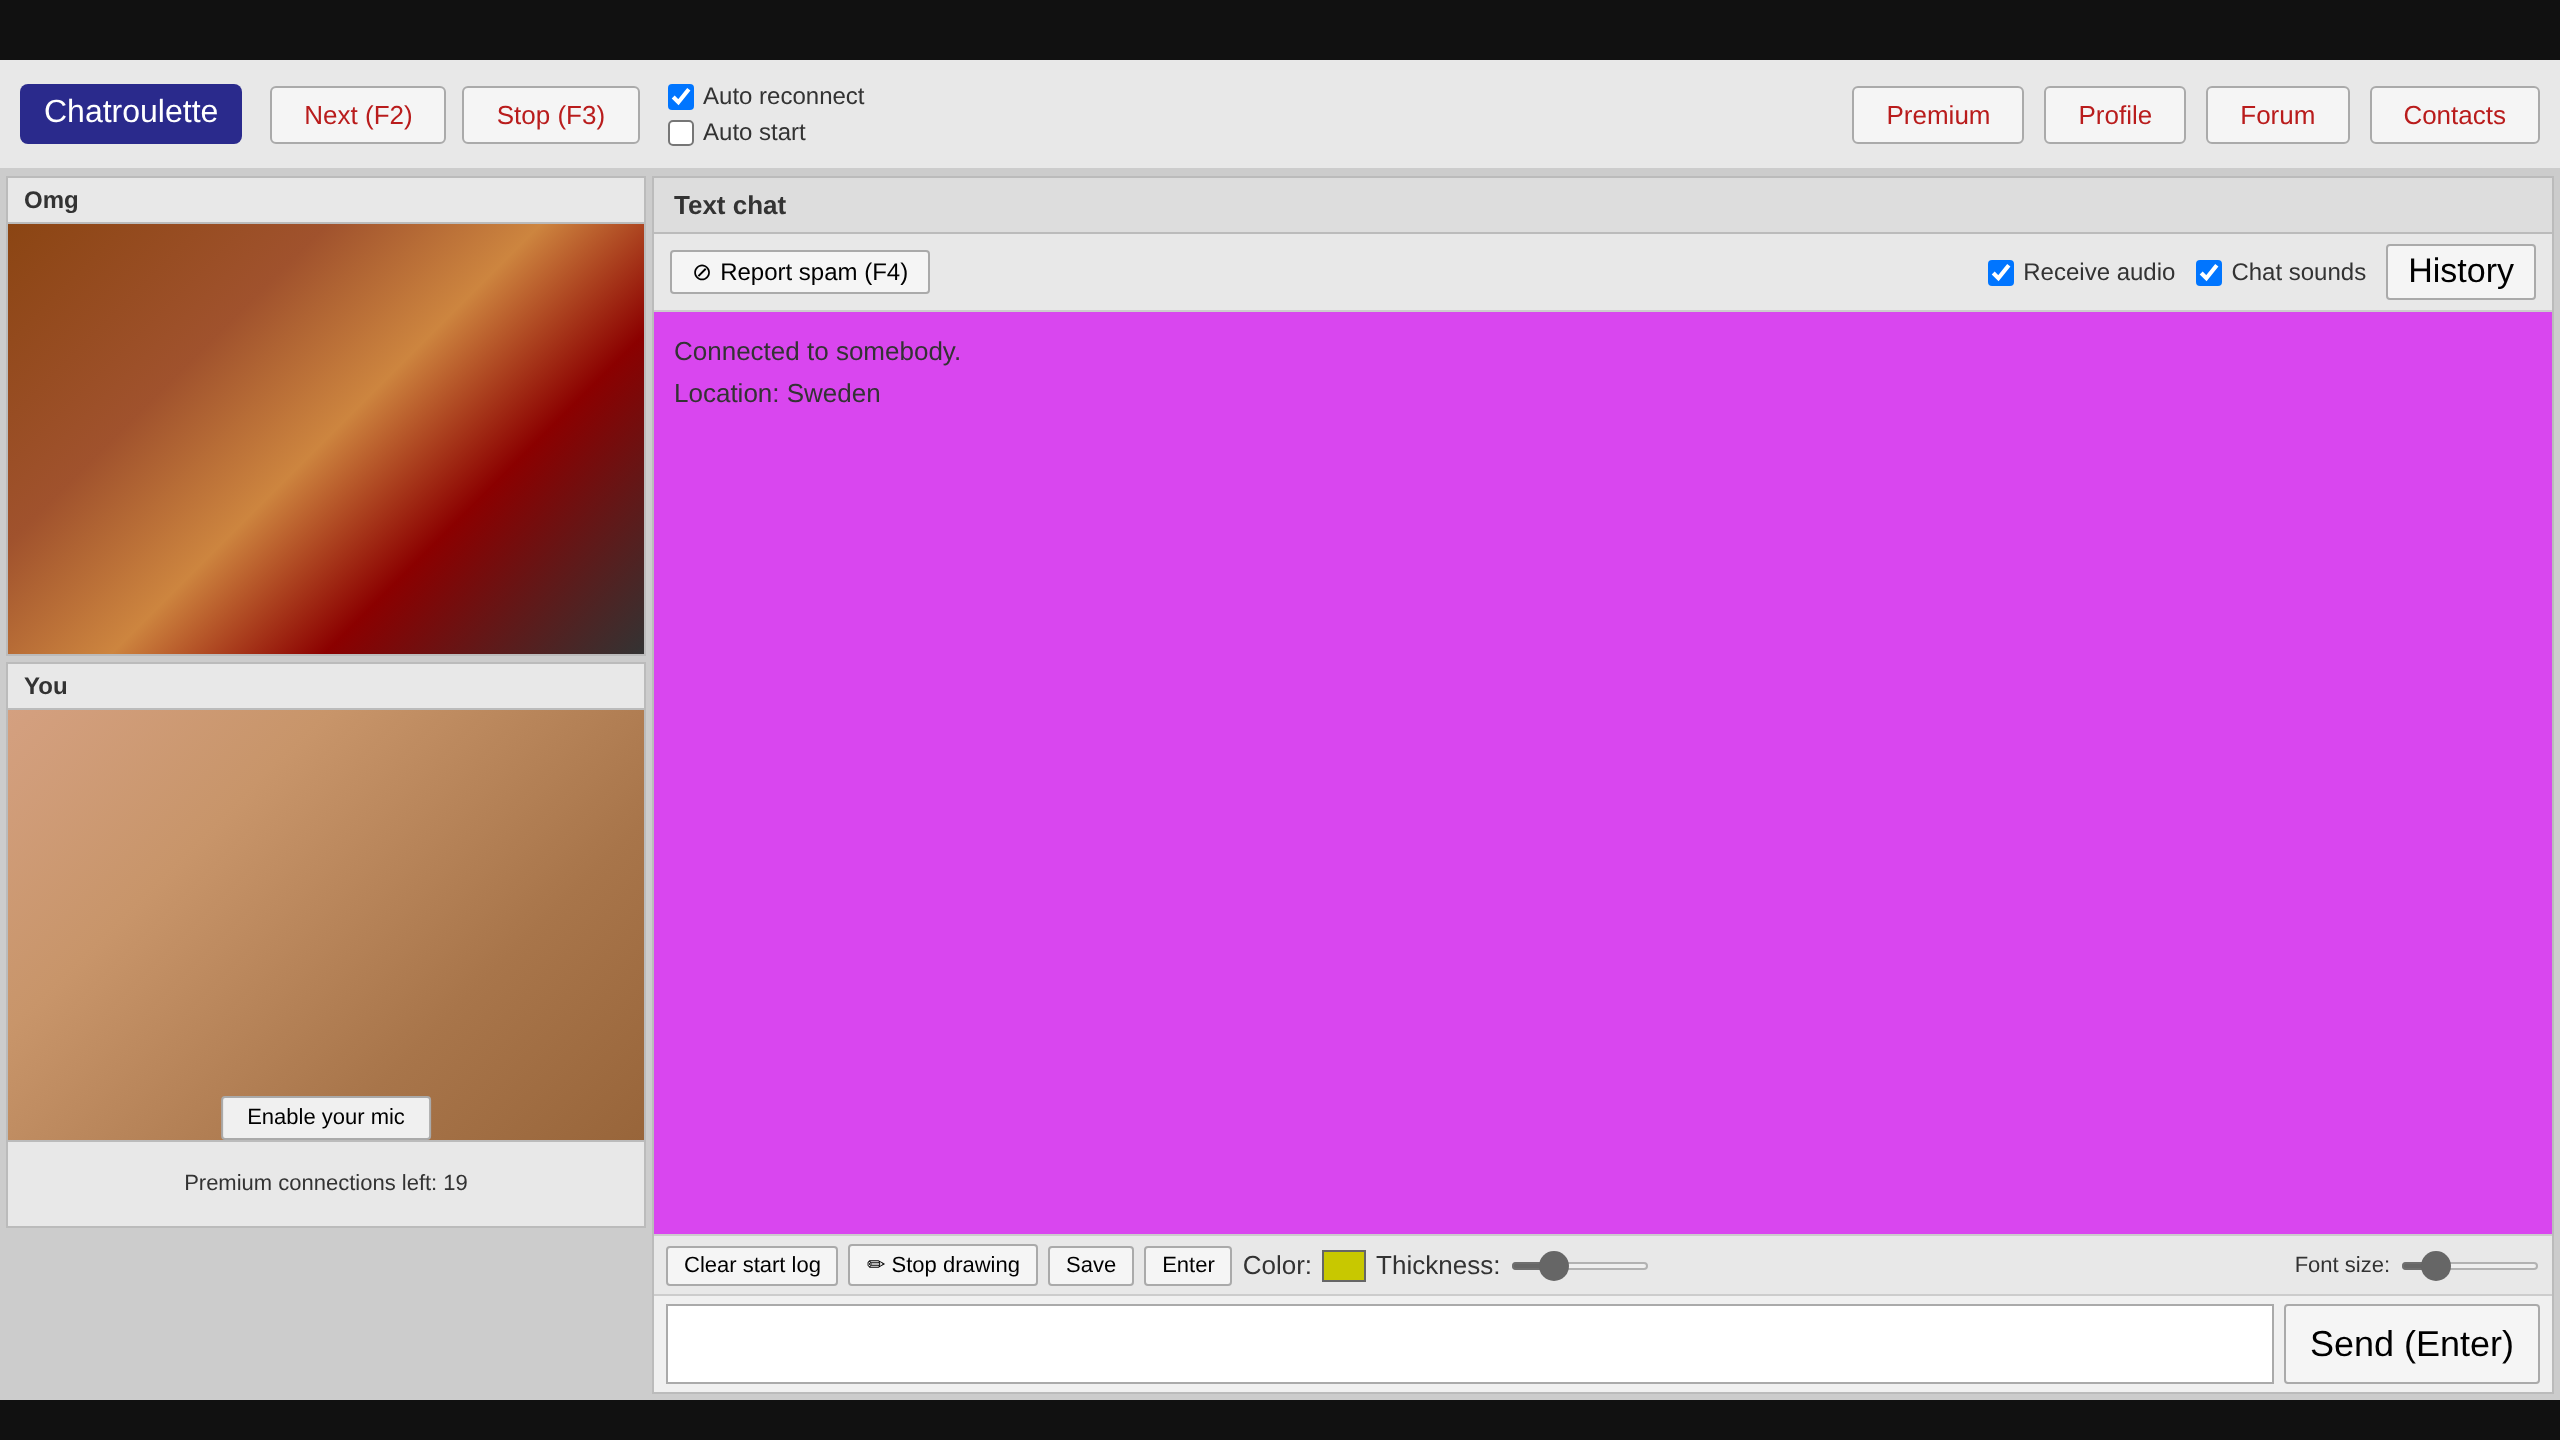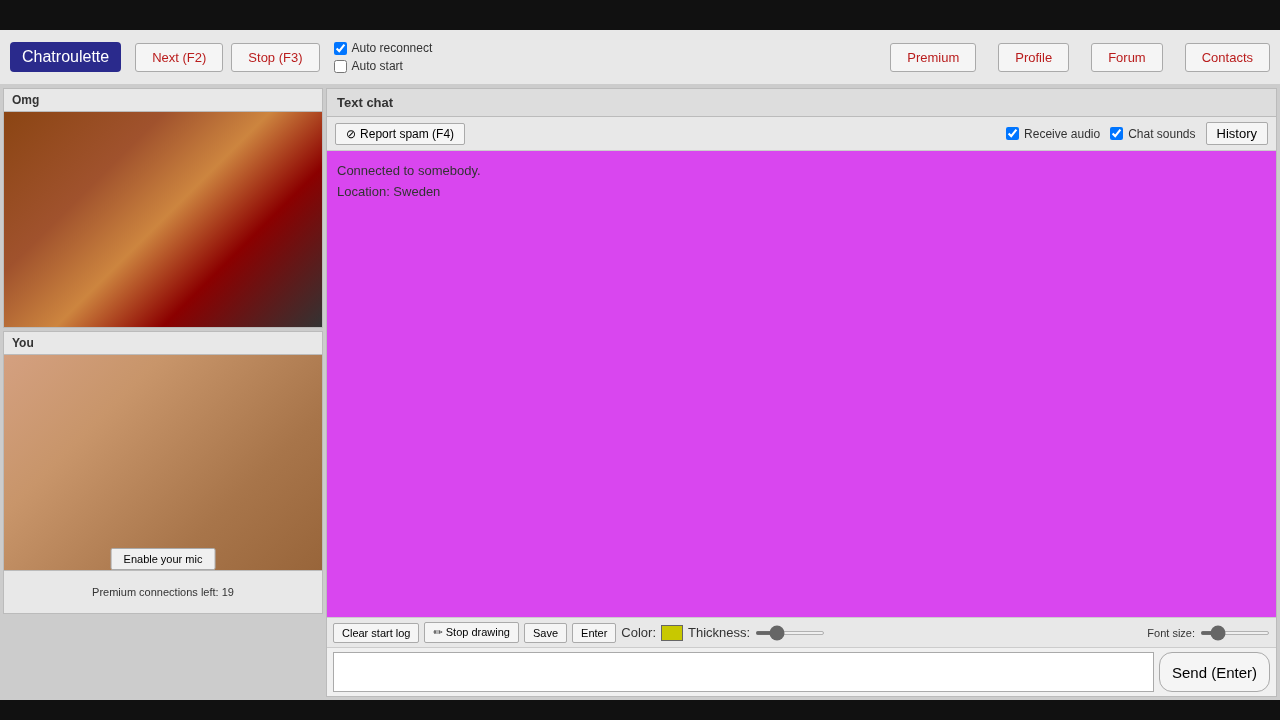--- a/index.html
+++ b/index.html
@@ -61,21 +61,21 @@
       display: flex;
       align-items: center;
       gap: 5px;
       font-size: 12px;
       cursor: pointer;
     }
 
     #right-nav {
       margin-left: auto;
       display: flex;
-      gap: 22px;
+      gap: 10px;
       justify-content: center;
     }
 
     
     #main {
       display: flex;
       height: calc(720px - 30px - 55px - 20px);
       background: #ccc;
       gap: 3px;
       padding: 3px;
@@ -194,21 +194,21 @@
       margin-left: auto;
       display: flex;
       align-items: center;
       gap: 10px;
     }
 
     .history-btn {
       background: #f5f5f5;
       border: 1px solid #aaa;
       padding: 3px 10px;
-      font-size: 13px;
+      font-size: 17px;
       cursor: pointer;
       border-radius: 2px;
     }
 
     #chat-messages {
       flex: 1;
       background: #d946ef;
       padding: 10px;
       overflow-y: auto;
       border-bottom: 1px solid #ccc;
@@ -273,23 +273,23 @@
       padding: 5px 6px;
       font-size: 13px;
       resize: none;
       height: 40px;
     }
 
     .send-btn {
       background: #f5f5f5;
       border: 1px solid #aaa;
       padding: 6px 12px;
-      font-size: 15px;
-      cursor: pointer;
-      border-radius: 13px;
+      font-size: 18px;
+      cursor: pointer;
+      border-radius: 2px;
       align-self: stretch;
       white-space: nowrap;
       min-width: 70px;
     }
 
     
     #bottom-bar {
       background: #111;
       height: 20px;
     }

